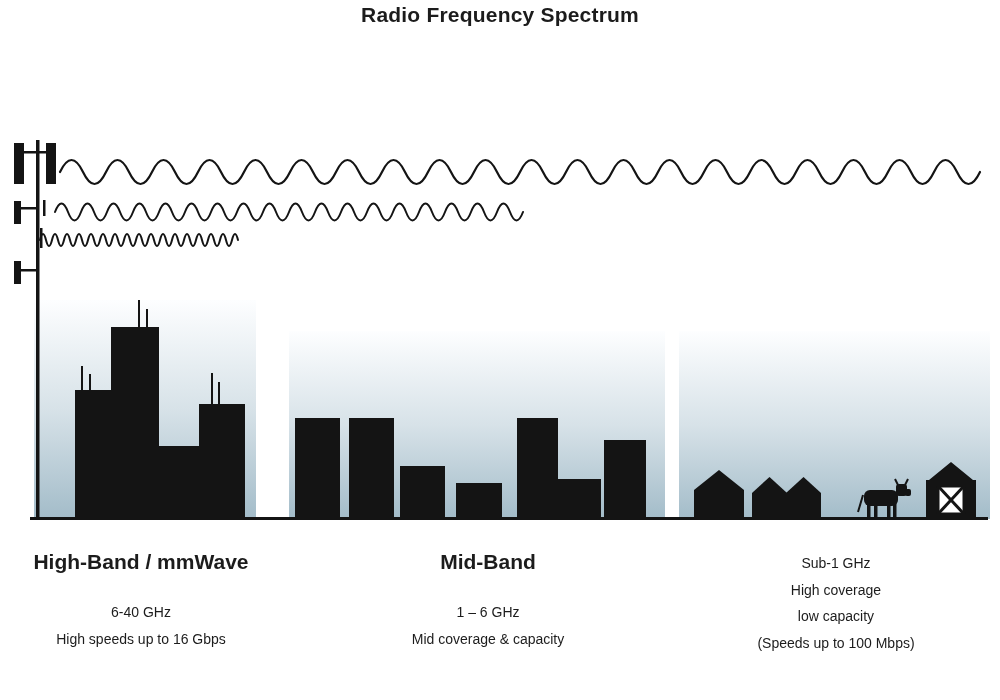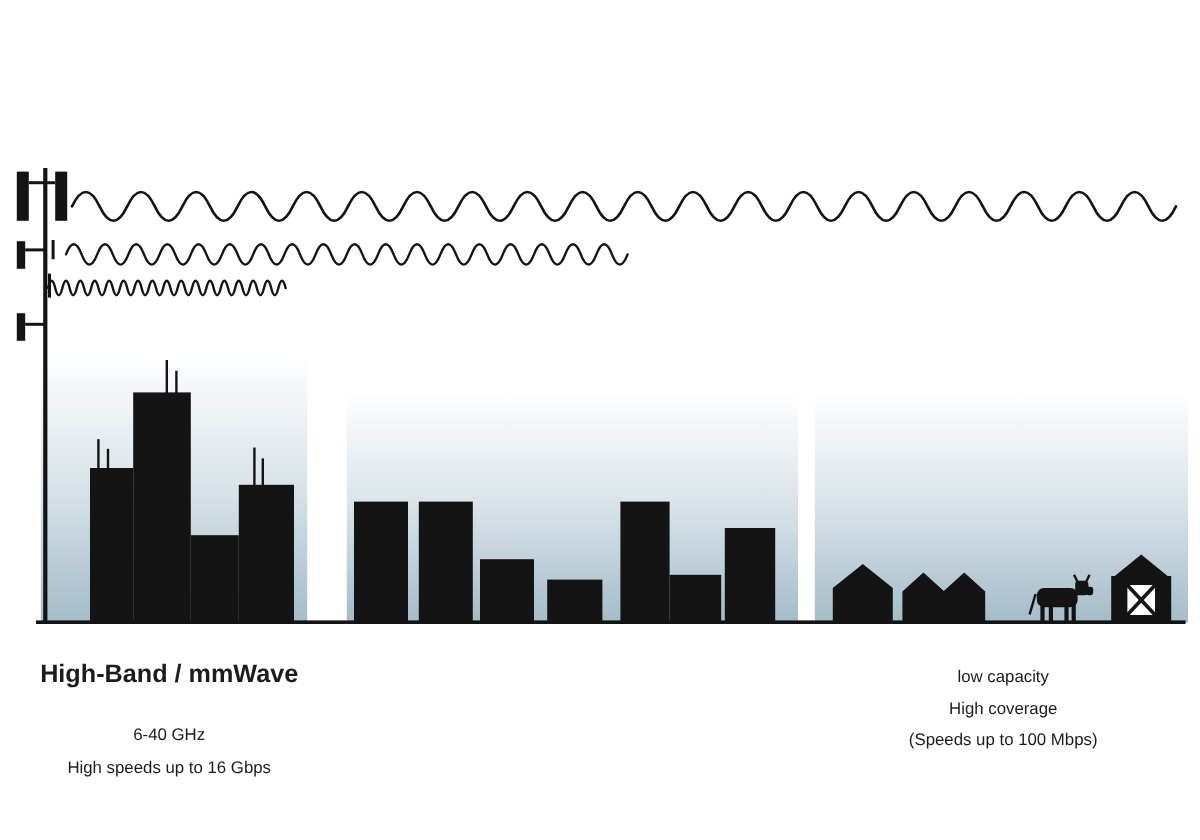--- a/index.html
+++ b/index.html
@@ -16,20 +16,21 @@
   .graphic{position:absolute;left:0;top:0}
   .band-label{position:absolute;text-align:center}
   .band-name{font-size:21px;font-weight:bold;margin-bottom:25px}
   .band-line{font-size:14px;line-height:26.5px}
 </style>
 </head>
 <body>
 
 <div class="stage">
 
+  <div class="title">Radio Frequency Spectrum</div>
 
   <svg class="graphic" width="1000" height="540" viewBox="0 0 1000 540">
     <defs>
       <linearGradient id="sky" x1="0" y1="0" x2="0" y2="1">
         <stop offset="0" stop-color="#fdfeff"></stop>
         <stop offset="0.5" stop-color="#d7e2e8"></stop>
         <stop offset="1" stop-color="#a3bcc9"></stop>
       </linearGradient>
     </defs>
 
@@ -108,20 +109,26 @@
 
     <rect x="30" y="517" width="958" height="3" fill="#141414"></rect>
   </svg>
 
   <div class="band-label" style="left:30px;top:550px;width:222px">
     <div class="band-name">High-Band / mmWave</div>
     <div class="band-line">6-40 GHz</div>
     <div class="band-line">High speeds up to 16 Gbps</div>
   </div>
 
+  <div class="band-label" style="left:328px;top:550px;width:320px">
+    <div class="band-name">Mid-Band</div>
+    <div class="band-line">1 – 6 GHz</div>
+    <div class="band-line">Mid coverage &amp; capacity</div>
+  </div>
 
   <div class="band-label" style="left:680px;top:550px;width:312px">
+    <div class="band-line">Sub-1 GHz</div>
+    <div class="band-line">High coverage</div>
     <div class="band-line">low capacity</div>
-    <div class="band-line">High coverage</div>
     <div class="band-line">(Speeds up to 100 Mbps)</div>
   </div>
 
 </div>
 
 </body></html>

